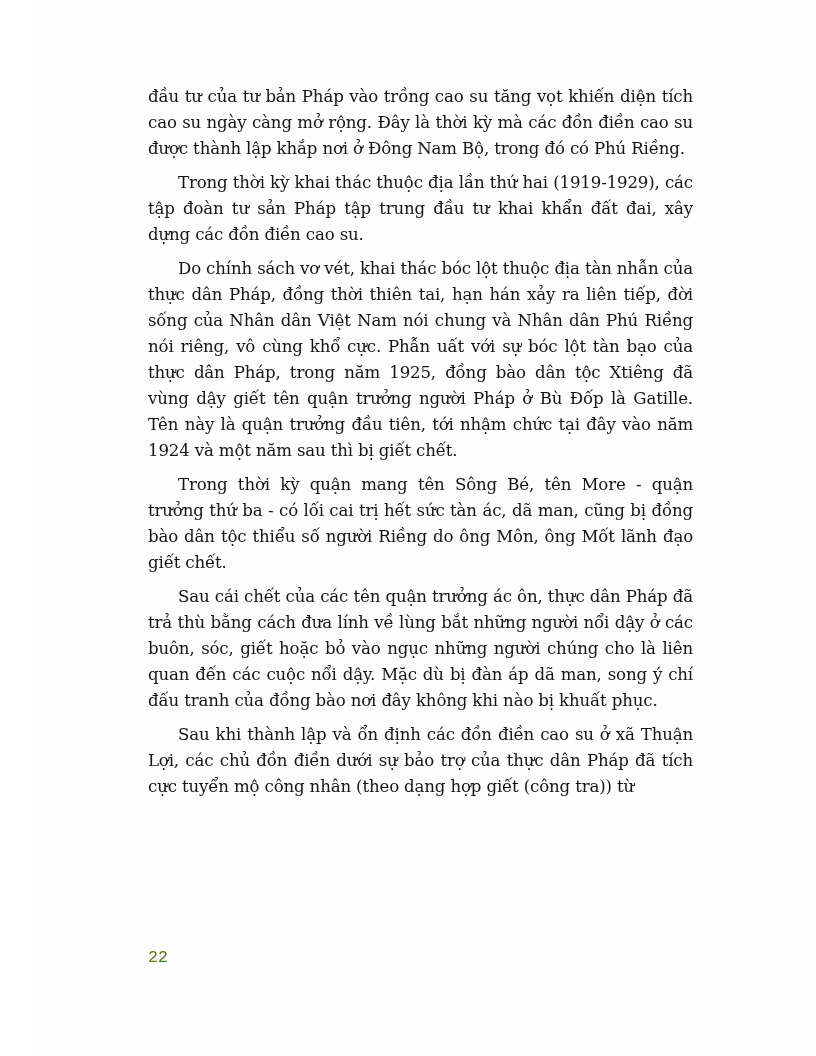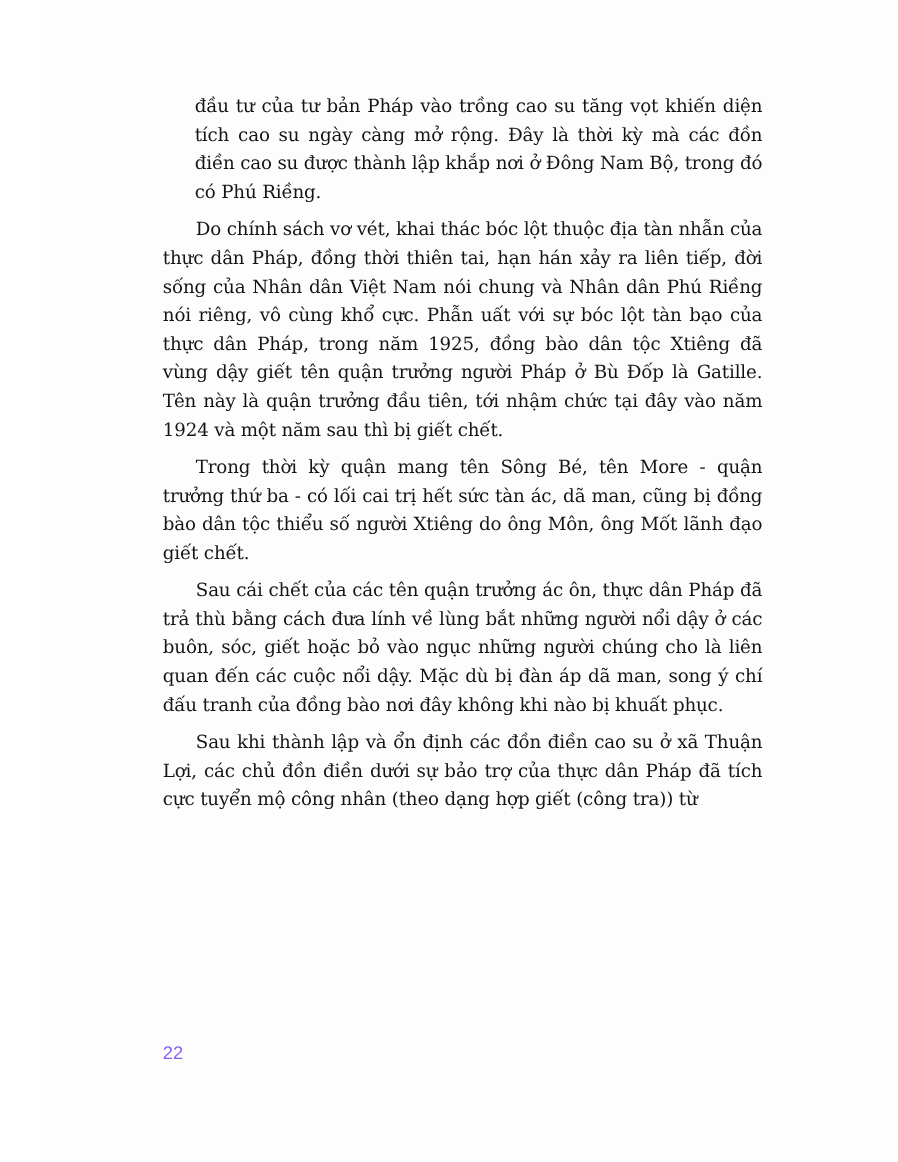--- a/index.html
+++ b/index.html
@@ -20,35 +20,36 @@
       font-size: 16.6px;
       line-height: 26px;
       color: #141414;
       letter-spacing: -0.15px;
     }
     .para {
       margin: 0 0 8px 0;
       text-align: justify;
       text-indent: 30px;
     }
-    .para.cont { text-indent: 0; margin-left: 29px; }
+    .para.cont { text-indent: 0; }
     .page-number {
       position: absolute;
       left: 148px; top: 948px;
-      font-family: Liberation Sans, sans-serif;
+      font-family: Liberation Mono, monospace;
       font-size: 16.6px;
-      color: #8b5cf6;
+      color: #4d7c0f;
     }
   </style>
 </head>
 <body>
 
 <div class="scan-bg"></div>
 
 <div class="page">
   <p class="para cont">đầu tư của tư bản Pháp vào trồng cao su tăng vọt khiến diện tích cao su ngày càng mở rộng. Đây là thời kỳ mà các đồn điền cao su được thành lập khắp nơi ở Đông Nam Bộ, trong đó có Phú Riềng.</p>
+  <p class="para">Trong thời kỳ khai thác thuộc địa lần thứ hai (1919-1929), các tập đoàn tư sản Pháp tập trung đầu tư khai khẩn đất đai, xây dựng các đồn điền cao su.</p>
   <p class="para">Do chính sách vơ vét, khai thác bóc lột thuộc địa tàn nhẫn của thực dân Pháp, đồng thời thiên tai, hạn hán xảy ra liên tiếp, đời sống của Nhân dân Việt Nam nói chung và Nhân dân Phú Riềng nói riêng, vô cùng khổ cực. Phẫn uất với sự bóc lột tàn bạo của thực dân Pháp, trong năm 1925, đồng bào dân tộc Xtiêng đã vùng dậy giết tên quận trưởng người Pháp ở Bù Đốp là Gatille. Tên này là quận trưởng đầu tiên, tới nhậm chức tại đây vào năm 1924 và một năm sau thì bị giết chết.</p>
-  <p class="para">Trong thời kỳ quận mang tên Sông Bé, tên More - quận trưởng thứ ba - có lối cai trị hết sức tàn ác, dã man, cũng bị đồng bào dân tộc thiểu số người Xtiêng do ông Môn, ông Mốt lãnh đạo giết chết.</p>
+  <p class="para">Trong thời kỳ quận mang tên Sông Bé, tên More - quận trưởng thứ ba - có lối cai trị hết sức tàn ác, dã man, cũng bị đồng bào dân tộc thiểu số người Riềng do ông Môn, ông Mốt lãnh đạo giết chết.</p>
   <p class="para">Sau cái chết của các tên quận trưởng ác ôn, thực dân Pháp đã trả thù bằng cách đưa lính về lùng bắt những người nổi dậy ở các buôn, sóc, giết hoặc bỏ vào ngục những người chúng cho là liên quan đến các cuộc nổi dậy. Mặc dù bị đàn áp dã man, song ý chí đấu tranh của đồng bào nơi đây không khi nào bị khuất phục.</p>
   <p class="para">Sau khi thành lập và ổn định các đồn điền cao su ở xã Thuận Lợi, các chủ đồn điền dưới sự bảo trợ của thực dân Pháp đã tích cực tuyển mộ công nhân (theo dạng hợp giết (công tra)) từ</p>
 </div>
 
 <div class="page-number">22</div>
 
 </body></html>

